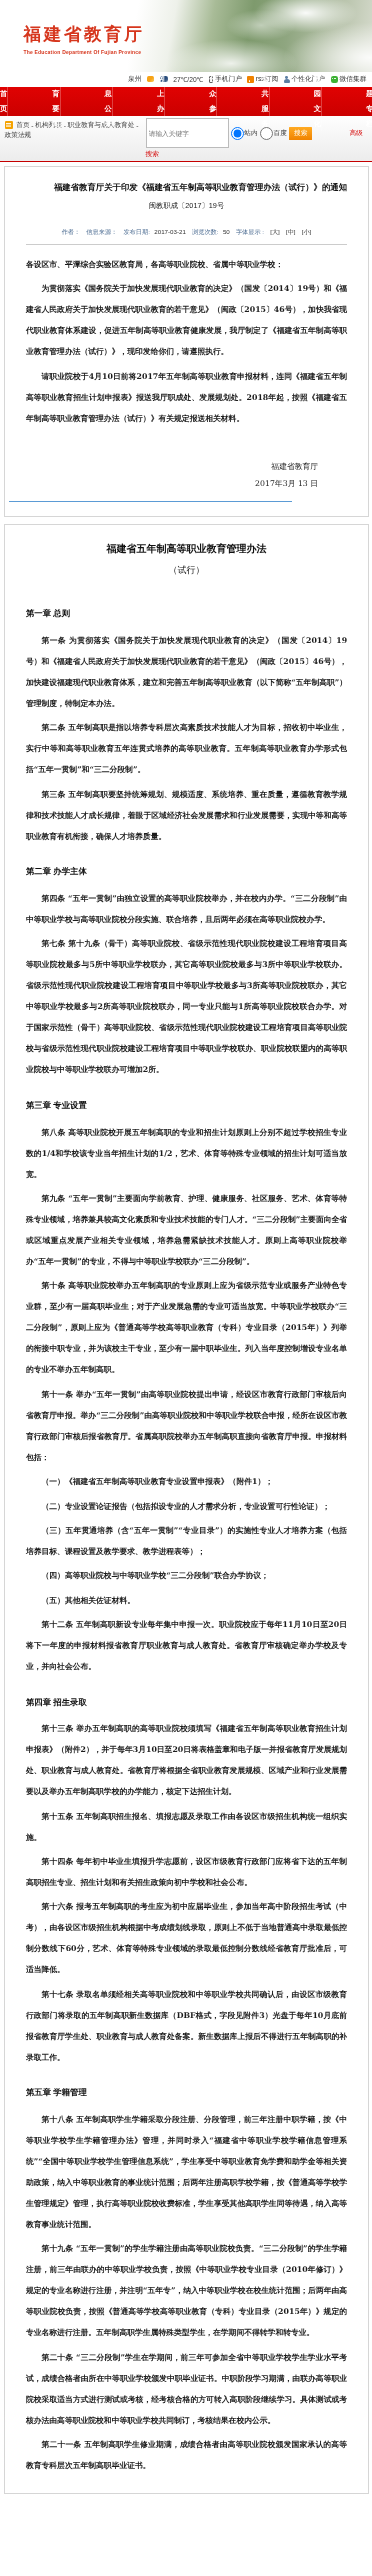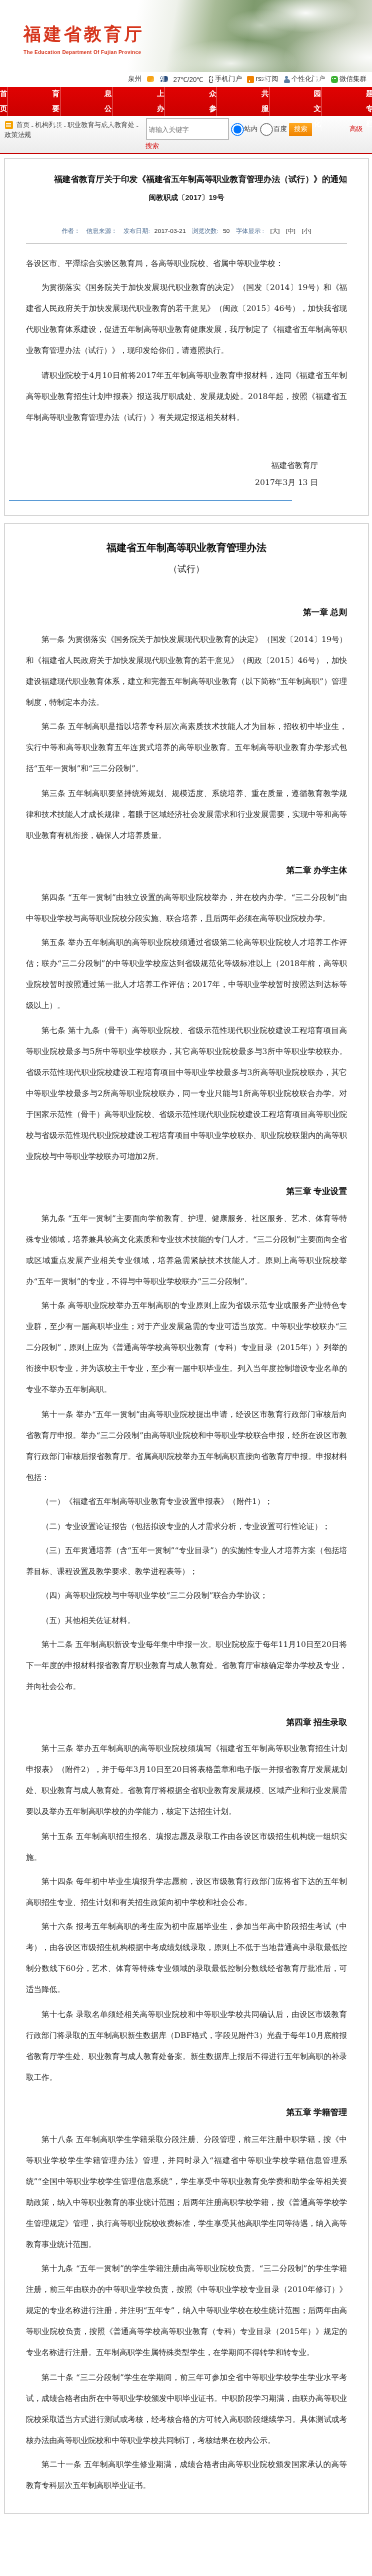--- a/index.html
+++ b/index.html
@@ -43,47 +43,47 @@
   .mainnav .navitem:last-child { border-right:none; }
 
   
   .crumbbar { background:linear-gradient(#fefefe,#ececec); border-bottom:1.1px solid #c50000; padding:2.8px 4.5px 1.7px; overflow:hidden; min-height:21px; }
   .breadcrumb { float:left; width:140px; font-size:6.7px; color:#444; padding-top:2.2px; display:flex; align-items:center; flex-wrap:wrap; gap:1.7px; }
   .crumb-ico { width:8.4px; height:7.3px; background:#f5a200; border-radius:1.1px; position:relative; margin-right:1.7px; }
   .crumb-ico::after { content:""; position:absolute; left:1.7px; top:1.7px; right:1.7px; height:3.9px;
       background:linear-gradient(#fff 0.6px,transparent 0.6px) 0 0/100% 1.7px; }
   .breadcrumb a { color:#444; text-decoration:none; cursor:pointer; }
   .search-area { margin-left:141px; width:223px; font-size:6.7px; word-break:break-all; line-height:11.2px; }
-  .search-input { display:inline-block; width:83px; height:22px; border:0.6px solid #bbb; background:#fff; font-size:6.7px; padding:0 2.2px; color:#666; vertical-align:middle; }
+  .search-input { display:inline-block; width:83px; height:30px; border:0.6px solid #bbb; background:#fff; font-size:6.7px; padding:0 2.2px; color:#666; vertical-align:middle; }
   .scope { margin-left:2.2px; color:#333; }
   .scope input { vertical-align:middle; margin-right:0.6px; }
   .search-btn { display:inline-block; background:linear-gradient(#ffaa22,#f08300); color:#fff; border:none; font-size:6.7px; padding:1.7px 5px; margin-left:2.2px; cursor:pointer; vertical-align:middle; border-radius:0.6px; }
   .adv-link { color:#d40000; cursor:pointer; margin-left:37px; }
 
   
   .cbox { margin:3.4px 3.9px 0; background:#fff; border:0.6px solid #d6d6d6; padding:9px 21px 13.4px; }
   .cbox2 { margin-top:6.7px; padding-top:14.6px; }
   .art-title { text-align:right; font-size:8.4px; font-weight:bold; color:#111; line-height:13.4px; margin:5.6px 0 6.7px; }
-  .doc-num { text-align:center; font-size:7.3px; font-weight:bold; color:#222; margin-bottom:24px; }
+  .doc-num { text-align:center; font-size:7.3px; font-weight:normal; color:#222; margin-bottom:17px; }
   .meta { text-align:center; font-size:6.2px; color:#333; padding-bottom:6.7px; border-bottom:0.6px solid #ccc; }
   .meta .mlabel { color:#47688f; }
   .meta span { margin:0 2.2px; }
   .meta .szlink { cursor:pointer; }
 
   .kai { font-family:"DejaVu Serif","Liberation Serif",serif; font-size:7.8px; line-height:21px; color:#1c1c1c; text-align:justify; }
-  .kai p { text-indent:2em; margin-bottom:3.4px; }
+  .kai p { text-indent:2em; margin-bottom:3.4px;font-weight:bold; }
   .kai p.noindent { text-indent:0; }
   .letter { margin-top:9px; }
   .sign-block { text-align:right; padding-right:29px; margin-top:29px; }
   .sign-block div { line-height:17px; }
   .blue-line { height:1.1px; background:#5b9bd5; width:283px; margin:9px 0 1.1px -17px; }
 
   .reg-title { text-align:center; font-size:10px; font-weight:bold; font-family:"DejaVu Serif","Liberation Serif",serif; color:#111; line-height:17px; }
   .reg-sub { text-align:center; font-size:9px; font-family:"DejaVu Serif","Liberation Serif",serif; margin-top:3.4px; color:#111; }
-  .chap { text-align:right; font-size:8.4px; font-weight:bold; color:#111; margin:14.6px 0 5.6px; font-family:"Liberation Sans",sans-serif; }
+  .chap { text-align:left; font-size:8.4px; font-weight:bold; color:#111; margin:14.6px 0 5.6px; font-family:"Liberation Sans",sans-serif; }
   .chap.first { margin-top:22.4px; }
 </style>
 </head>
 <body>
 
 <div class="page">
 
   <div class="banner">
     <div class="logo-block">
       <div class="logo-cn">福建省教育厅</div>
@@ -168,24 +168,24 @@
     <div class="reg-title">福建省五年制高等职业教育管理办法</div>
     <div class="reg-sub">（试行）</div>
 
     <h3 class="chap first">第一章  总则</h3>
     <p>第一条  为贯彻落实《国务院关于加快发展现代职业教育的决定》（国发〔2014〕19号）和《福建省人民政府关于加快发展现代职业教育的若干意见》（闽政〔2015〕46号），加快建设福建现代职业教育体系，建立和完善五年制高等职业教育（以下简称“五年制高职”）管理制度，特制定本办法。</p>
     <p>第二条  五年制高职是指以培养专科层次高素质技术技能人才为目标，招收初中毕业生，实行中等和高等职业教育五年连贯式培养的高等职业教育。五年制高等职业教育办学形式包括“五年一贯制”和“三二分段制”。</p>
     <p>第三条 五年制高职要坚持统筹规划、规模适度、系统培养、重在质量，遵循教育教学规律和技术技能人才成长规律，着眼于区域经济社会发展需求和行业发展需要，实现中等和高等职业教育有机衔接，确保人才培养质量。</p>
 
     <h3 class="chap">第二章 办学主体</h3>
     <p>第四条 “五年一贯制”由独立设置的高等职业院校举办，并在校内办学。“三二分段制”由中等职业学校与高等职业院校分段实施、联合培养，且后两年必须在高等职业院校办学。</p>
-    <p>第五条 举办五年制高职的高等职业院校须通过省级第二轮高等职业院校人才培养工作评估；联办“三二分段制”的中等职业学校应达到省级规范化等级标准以上（2018年前，高等职业院校暂时按照通过第一批人才培养工作评估；2017年，中等职业学校暂时按照达到达标等级以上）。</p>
     <p>第七条 第十九条（骨干）高等职业院校、省级示范性现代职业院校建设工程培育项目高等职业院校最多与5所中等职业学校联办，其它高等职业院校最多与3所中等职业学校联办。省级示范性现代职业院校建设工程培育项目中等职业学校最多与3所高等职业院校联办，其它中等职业学校最多与2所高等职业院校联办，同一专业只能与1所高等职业院校联合办学。对于国家示范性（骨干）高等职业院校、省级示范性现代职业院校建设工程培育项目高等职业院校与省级示范性现代职业院校建设工程培育项目中等职业学校联办、职业院校联盟内的高等职业院校与中等职业学校联办可增加2所。</p>
 
     <h3 class="chap">第三章 专业设置</h3>
+    <p>第八条  高等职业院校开展五年制高职的专业和招生计划原则上分别不超过学校招生专业数的1/4和学校该专业当年招生计划的1/2，艺术、体育等特殊专业领域的招生计划可适当放宽。</p>
     <p>第九条  “五年一贯制”主要面向学前教育、护理、健康服务、社区服务、艺术、体育等特殊专业领域，培养兼具较高文化素质和专业技术技能的专门人才。“三二分段制”主要面向全省或区域重点发展产业相关专业领域，培养急需紧缺技术技能人才。原则上高等职业院校举办“五年一贯制”的专业，不得与中等职业学校联办“三二分段制”。</p>
     <p>第十条  高等职业院校举办五年制高职的专业原则上应为省级示范专业或服务产业特色专业群，至少有一届高职毕业生；对于产业发展急需的专业可适当放宽。中等职业学校联办“三二分段制”，原则上应为《普通高等学校高等职业教育（专科）专业目录（2015年）》列举的衔接中职专业，并为该校主干专业，至少有一届中职毕业生。列入当年度控制增设专业名单的专业不举办五年制高职。</p>
     <p>第十一条 举办“五年一贯制”由高等职业院校提出申请，经设区市教育行政部门审核后向省教育厅申报。举办“三二分段制”由高等职业院校和中等职业学校联合申报，经所在设区市教育行政部门审核后报省教育厅。省属高职院校举办五年制高职直接向省教育厅申报。申报材料包括：</p>
     <p>（一）《福建省五年制高等职业教育专业设置申报表》（附件1）；</p>
     <p>（二）专业设置论证报告（包括拟设专业的人才需求分析，专业设置可行性论证）；</p>
     <p>（三）五年贯通培养（含“五年一贯制”“专业目录”）的实施性专业人才培养方案（包括培养目标、课程设置及教学要求、教学进程表等）；</p>
     <p>（四）高等职业院校与中等职业学校“三二分段制”联合办学协议；</p>
     <p>（五）其他相关佐证材料。</p>
     <p>第十二条  五年制高职新设专业每年集中申报一次。职业院校应于每年11月10日至20日将下一年度的申报材料报省教育厅职业教育与成人教育处。省教育厅审核确定举办学校及专业，并向社会公布。</p>
 

